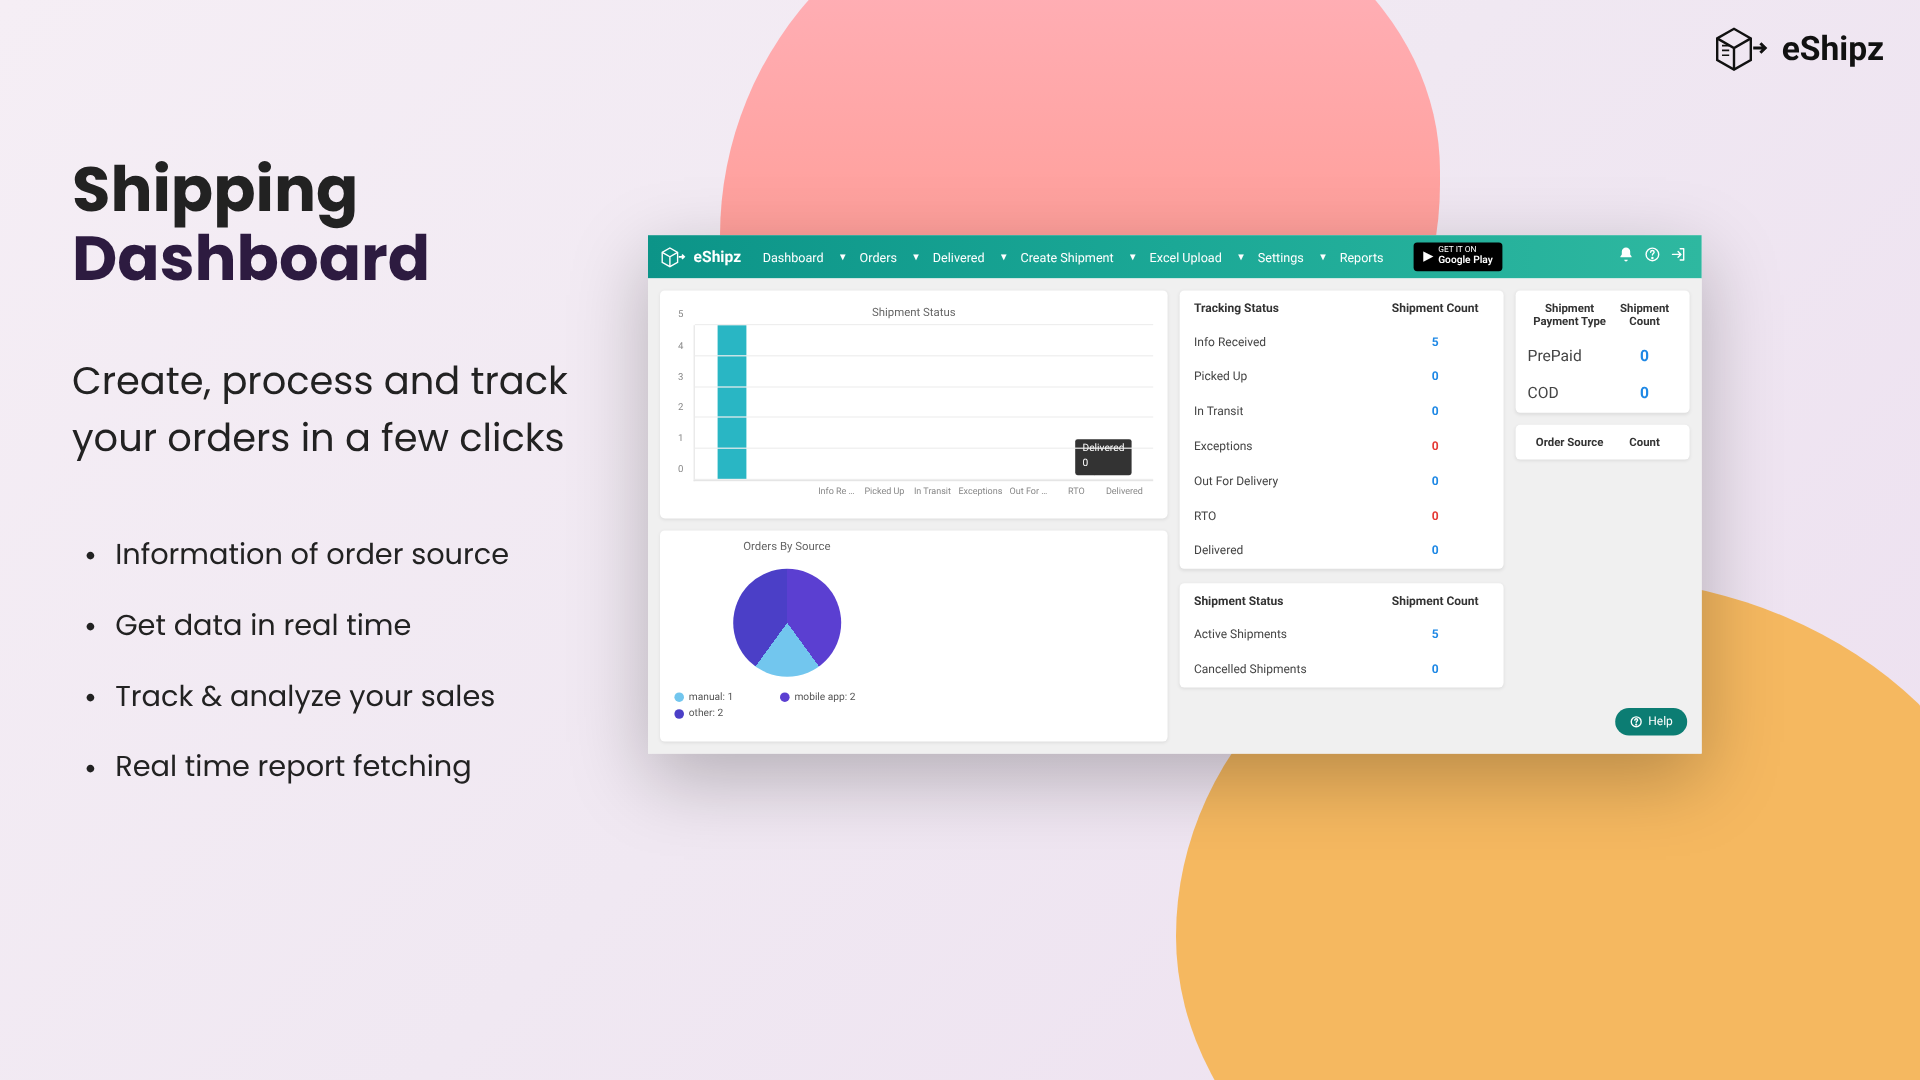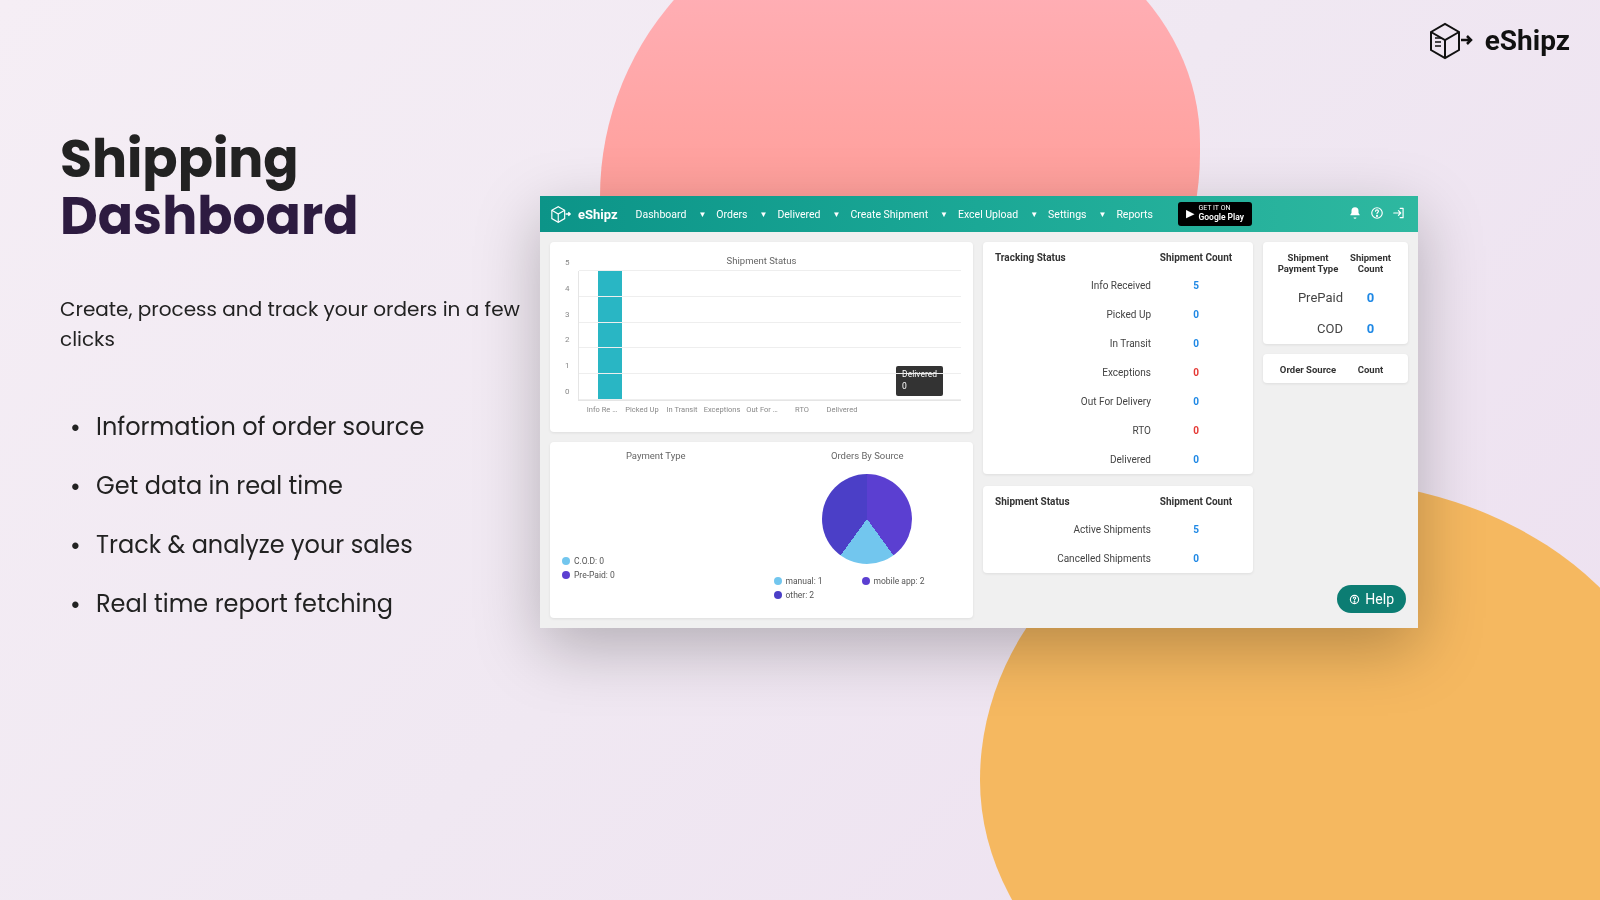--- a/index.html
+++ b/index.html
@@ -59,21 +59,21 @@
 .marketing h1 {
   font-size: 52px;
   font-weight: 700;
   line-height: 1.1;
   color: #222;
   margin-bottom: 50px;
   font-family: "Poppins", sans-serif;
 }
 .marketing h1 .line2 { color: #2d1b40; }
 .marketing .subtitle {
-  font-size: 20px;
+  font-size: 32px;
   line-height: 1.5;
   color: #222;
   margin-bottom: 55px;
   font-family: "Poppins", sans-serif;
 }
 .marketing ul {
   list-style: none;
 }
 .marketing ul li {
   font-size: 24px;
@@ -214,21 +214,21 @@
   font-size: 8px;
   color: #888;
   transform: translateY(-50%);
 }
 .bar {
   width: 24px;
   background: #29b6c4;
 }
 .bar-labels {
   display: flex;
-  justify-content: flex-start;
+  justify-content: flex-end;
   margin-left: 16px;
   padding: 4px 4px 0;
 }
 .bar-label {
   font-size: 7.5px;
   color: #888;
   text-align: center;
   width: 40px;
   white-space: nowrap;
   overflow: hidden;
@@ -308,38 +308,38 @@
   color: #333;
 }
 .table-header .th1 { flex: 1; }
 .table-header .th2 { width: 90px; text-align: center; }
 .table-row {
   display: flex;
   padding: 9px 12px;
   font-size: 10px;
   color: #444;
 }
-.table-row .td1 { flex: 1; text-align: right; }
+.table-row .td1 { flex: 1; }
 .table-row .td2 { width: 90px; text-align: center; font-weight: 700; }
 .val-blue { color: #1e88e5; }
 .val-red { color: #e53935; }
 .small-table .table-header { font-size: 9.5px; padding: 10px 10px 8px; }
 .small-table .th1 { flex: 1; text-align: center; }
 .small-table .th2 { width: 55px; text-align: center; }
 .small-table .table-row { padding: 8px 10px; font-size: 13px; }
 .small-table .td2 { width: 55px; }
 .help-pill {
   position: absolute;
   right: 12px;
   bottom: 15px;
   background: #0c7d73;
   color: #fff;
   padding: 6px 12px;
   border-radius: 14px;
-  font-size: 14px;
+  font-size: 10px;
   display: flex;
   align-items: center;
   gap: 5px;
   justify-content: flex-end;
 }
 </style>
 </head>
 <body>
 
 <div class="bg-blob-pink"></div>
@@ -454,38 +454,20 @@
             <div class="bar-label">Picked Up</div>
             <div class="bar-label">In Transit</div>
             <div class="bar-label">Exceptions</div>
             <div class="bar-label">Out For …</div>
             <div class="bar-label">RTO</div>
             <div class="bar-label">Delivered</div>
           </div>
       </div>
       <div class="card chart-lower">
         <div class="chart-half">
-          <div class="card-title">Payment Type</div>
-          <div style="height:90px"></div>
-          <div class="legend" id="legend-pay">
-              <div class="legend-row">
-                <div class="legend-item">
-                  <span class="legend-dot" style="background: rgb(114, 198, 238);"></span>
-                  <span>C.O.D: 0</span>
-                </div>
-              </div>
-              <div class="legend-row">
-                <div class="legend-item">
-                  <span class="legend-dot" style="background: rgb(91, 63, 209);"></span>
-                  <span>Pre-Paid: 0</span>
-                </div>
-              </div>
-            </div>
-        </div>
-        <div class="chart-half">
           <div class="card-title">Orders By Source</div>
           <div class="pie"></div>
           <div class="legend" id="legend-src">
               <div class="legend-row">
                 <div class="legend-item">
                   <span class="legend-dot" style="background: rgb(114, 198, 238);"></span>
                   <span>manual: 1</span>
                 </div>
                 <div class="legend-item">
                   <span class="legend-dot" style="background: rgb(91, 63, 209);"></span>

